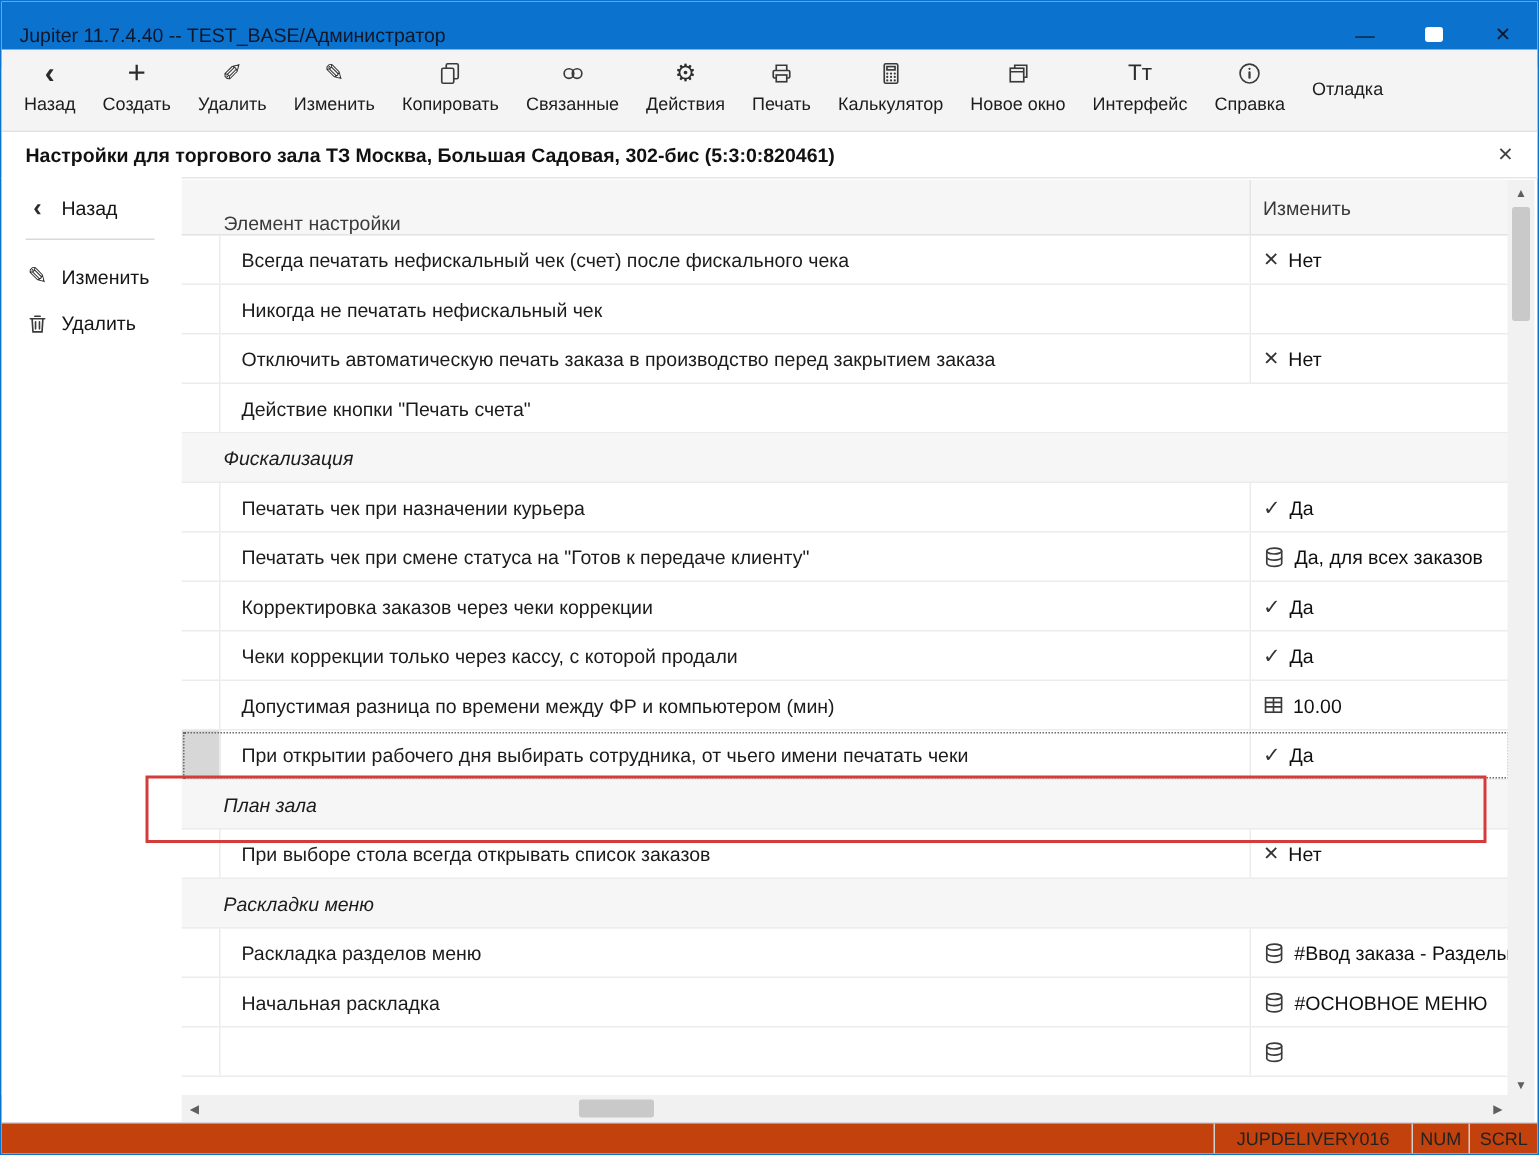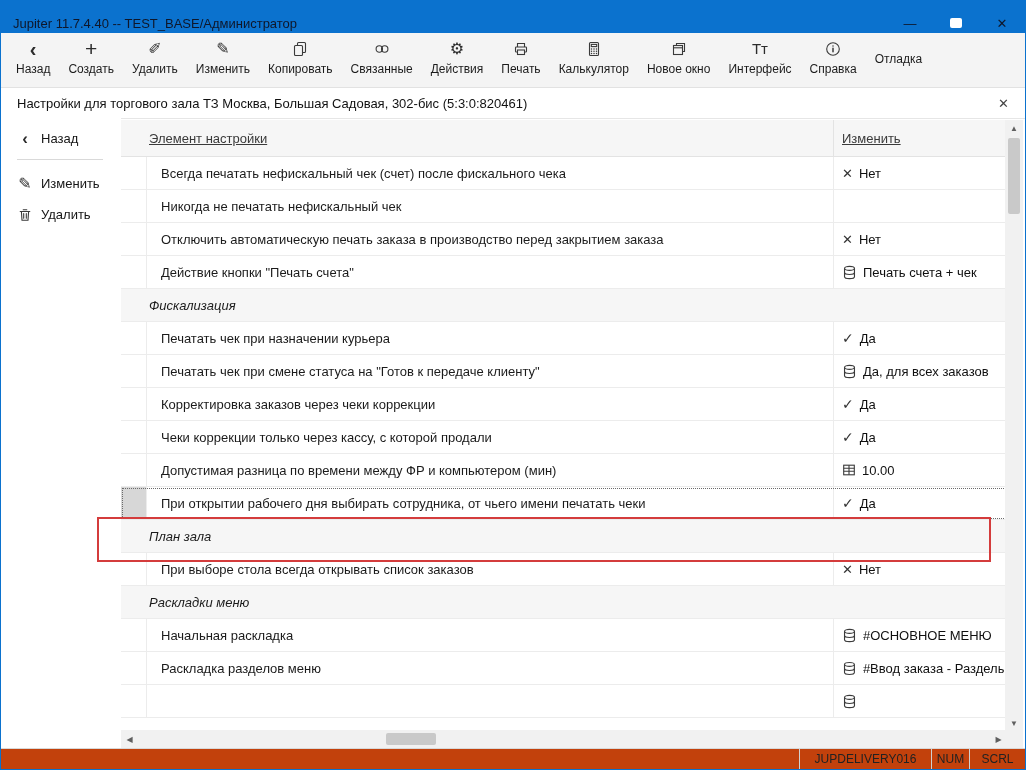--- a/index.html
+++ b/index.html
@@ -27,35 +27,35 @@
   .tb-label{font-size:12px;color:#1c1c1c;white-space:nowrap;}
   .icon-back{font-size:20px;font-weight:bold;line-height:1;}
   .icon-plus{font-size:21px;line-height:1;}
   .icon-pencil_x,.icon-pencil{font-size:16px;}
   .icon-gear{font-size:16px;}
   .icon-tt{font-family:Liberation Sans, sans-serif;font-size:15px;}
 
   
   .panel-header{position:absolute;top:87px;left:0;right:0;height:30px;display:flex;align-items:center;
     background:#fff;border-bottom:1px solid #e6e6e6;}
-  .panel-title{margin-left:16px;font-weight:normal;font-size:13px;color:#111;}
+  .panel-title{margin-left:16px;font-weight:bold;font-size:13px;color:#111;}
   .panel-close{margin-left:auto;margin-right:16px;font-size:13px;color:#444;cursor:default;}
 
   
   .sidebar{position:absolute;top:117px;left:0;width:120px;bottom:39px;background:#fff;padding-top:12px;}
   .sb-item{display:flex;align-items:center;gap:8px;font-size:13px;margin-left:16px;color:#151515;}
   .sb-item + .sb-item{margin-top:14px;}
   .sb-item:first-child{padding-bottom:12px;border-bottom:1px solid #d9d9d9;width:86px;margin-bottom:4px;}
   .sb-ic{width:16px;display:flex;justify-content:center;font-size:15px;color:#2c2c2c;}
   .sb-ic .icon-back{font-size:17px;}
 
   
   .table{position:absolute;top:119px;left:120px;width:886px;height:612px;overflow:hidden;background:#fff;}
   .thead{display:flex;height:37px;background:#f6f6f6;border-bottom:1px solid #e3e3e3;
-    align-items:center;font-size:13px;color:#3a3a3a;box-sizing:border-box;text-decoration:underline;}
+    align-items:flex-end;font-size:13px;color:#3a3a3a;box-sizing:border-box;}
   .thead .col-label{flex:1;padding-left:28px;}
   .thead .col-value{width:174px;box-sizing:border-box;padding-left:8px;border-left:1px solid #e3e3e3;
     height:100%;display:flex;align-items:center;}
   .trow{display:flex;height:33px;border-bottom:1px solid #ececec;font-size:13px;align-items:stretch;box-sizing:border-box;}
   .sel-cell{width:26px;border-right:1px solid #ececec;box-sizing:border-box;}
   .label-cell{flex:1;display:flex;align-items:center;padding-left:14px;overflow:hidden;white-space:nowrap;}
   .value-cell{width:174px;box-sizing:border-box;border-left:1px solid #ececec;display:flex;align-items:center;
     gap:6px;padding-left:8px;overflow:hidden;white-space:nowrap;color:#101010;}
   .trow.section{background:#f6f6f6;}
   .trow.section .label-cell{padding-left:28px;font-style:italic;}
@@ -81,21 +81,21 @@
   .h-thumb{position:absolute;left:265px;top:3px;width:50px;height:12px;background:#c9c9c9;border-radius:2px;}
   .scroll-corner{position:absolute;right:2px;bottom:21px;width:18px;height:18px;background:#f1f1f1;}
 
   
   .statusbar{position:absolute;left:0;right:0;bottom:0;height:21px;background:#c2410c;
     border-top:1px solid #d8d8d8;display:flex;align-items:center;font-size:12px;color:#222;box-sizing:border-box;}
   .sb-cell{display:flex;align-items:center;justify-content:center;height:100%;box-sizing:border-box;}
   .sb-main{flex:1;}
   .sb-device{width:132px;border-left:1px solid #d0d0d0;}
   .sb-num{width:38px;border-left:1px solid #d0d0d0;}
-  .sb-scrl{width:56px;border-left:1px solid #d0d0d0;}
+  .sb-scrl{width:46px;border-left:1px solid #d0d0d0;}
 </style>
 </head>
 <body>
 
 <div class="titlebar">
   <span class="title-text">Jupiter 11.7.4.40 -- TEST_BASE/Администратор</span>
   <div class="win-controls">
     <div class="win-btn">
         <span>—</span>
       </div>
@@ -260,28 +260,20 @@
         <div class="sel-cell"></div>
         <div class="label-cell">Отключить автоматическую печать заказа в производство перед закрытием заказа</div>
         <div class="value-cell">
           <span class="icon icon-cross">✕</span>
           <span>Нет</span>
         </div>
       </div>
       <div class="trow">
         <div class="sel-cell"></div>
         <div class="label-cell">Действие кнопки "Печать счета"</div>
-        <div class="value-cell">
-          <svg class="icon" width="15" height="15" viewBox="0 0 16 16" fill="none" stroke="#3b3b3b" stroke-width="1.2">
-            <ellipse cx="8" cy="3.6" rx="5.3" ry="2.1"></ellipse>
-            <path d="M2.7 3.6v8.8c0 1.15 2.37 2.1 5.3 2.1s5.3-.95 5.3-2.1V3.6"></path>
-            <path d="M2.7 8c0 1.15 2.37 2.1 5.3 2.1S13.3 9.15 13.3 8"></path>
-          </svg>
-          <span>Печать счета + чек</span>
-        </div>
       </div>
       <div class="trow section">
         <div class="label-cell">Фискализация</div>
       </div>
       <div class="trow">
         <div class="sel-cell"></div>
         <div class="label-cell">Печатать чек при назначении курьера</div>
         <div class="value-cell">
           <span class="icon icon-check">✓</span>
           <span>Да</span>
@@ -343,44 +335,44 @@
         <div class="value-cell">
           <span class="icon icon-cross">✕</span>
           <span>Нет</span>
         </div>
       </div>
       <div class="trow section">
         <div class="label-cell">Раскладки меню</div>
       </div>
       <div class="trow">
         <div class="sel-cell"></div>
+        <div class="label-cell">Раскладка разделов меню</div>
+        <div class="value-cell">
+          <svg class="icon" width="15" height="15" viewBox="0 0 16 16" fill="none" stroke="#3b3b3b" stroke-width="1.2">
+            <ellipse cx="8" cy="3.6" rx="5.3" ry="2.1"></ellipse>
+            <path d="M2.7 3.6v8.8c0 1.15 2.37 2.1 5.3 2.1s5.3-.95 5.3-2.1V3.6"></path>
+            <path d="M2.7 8c0 1.15 2.37 2.1 5.3 2.1S13.3 9.15 13.3 8"></path>
+          </svg>
+          <span>#Ввод заказа - Разделы</span>
+        </div>
+      </div>
+      <div class="trow">
+        <div class="sel-cell"></div>
         <div class="label-cell">Начальная раскладка</div>
         <div class="value-cell">
           <svg class="icon" width="15" height="15" viewBox="0 0 16 16" fill="none" stroke="#3b3b3b" stroke-width="1.2">
             <ellipse cx="8" cy="3.6" rx="5.3" ry="2.1"></ellipse>
             <path d="M2.7 3.6v8.8c0 1.15 2.37 2.1 5.3 2.1s5.3-.95 5.3-2.1V3.6"></path>
             <path d="M2.7 8c0 1.15 2.37 2.1 5.3 2.1S13.3 9.15 13.3 8"></path>
           </svg>
           <span>#ОСНОВНОЕ МЕНЮ</span>
         </div>
       </div>
       <div class="trow">
         <div class="sel-cell"></div>
-        <div class="label-cell">Раскладка разделов меню</div>
-        <div class="value-cell">
-          <svg class="icon" width="15" height="15" viewBox="0 0 16 16" fill="none" stroke="#3b3b3b" stroke-width="1.2">
-            <ellipse cx="8" cy="3.6" rx="5.3" ry="2.1"></ellipse>
-            <path d="M2.7 3.6v8.8c0 1.15 2.37 2.1 5.3 2.1s5.3-.95 5.3-2.1V3.6"></path>
-            <path d="M2.7 8c0 1.15 2.37 2.1 5.3 2.1S13.3 9.15 13.3 8"></path>
-          </svg>
-          <span>#Ввод заказа - Разделы</span>
-        </div>
-      </div>
-      <div class="trow">
-        <div class="sel-cell"></div>
         <div class="label-cell"></div>
         <div class="value-cell">
           <svg class="icon" width="15" height="15" viewBox="0 0 16 16" fill="none" stroke="#3b3b3b" stroke-width="1.2">
             <ellipse cx="8" cy="3.6" rx="5.3" ry="2.1"></ellipse>
             <path d="M2.7 3.6v8.8c0 1.15 2.37 2.1 5.3 2.1s5.3-.95 5.3-2.1V3.6"></path>
             <path d="M2.7 8c0 1.15 2.37 2.1 5.3 2.1S13.3 9.15 13.3 8"></path>
           </svg>
           <span></span>
         </div>
       </div>

